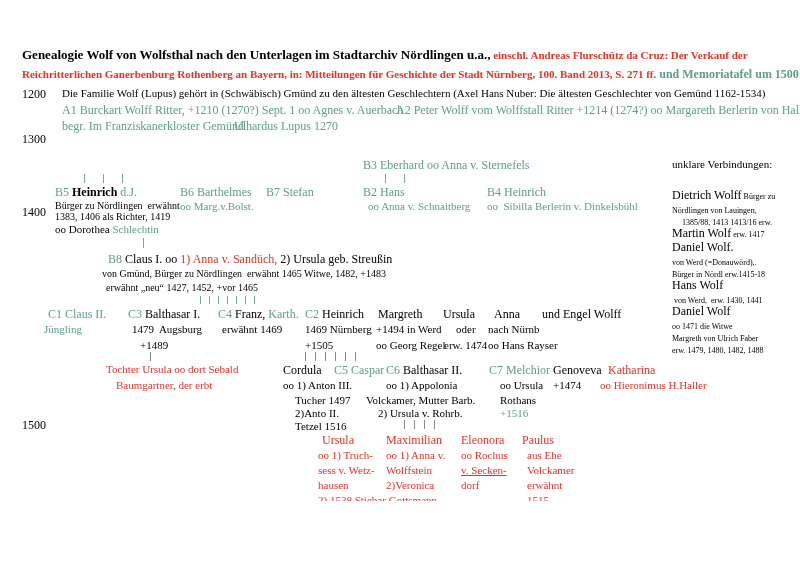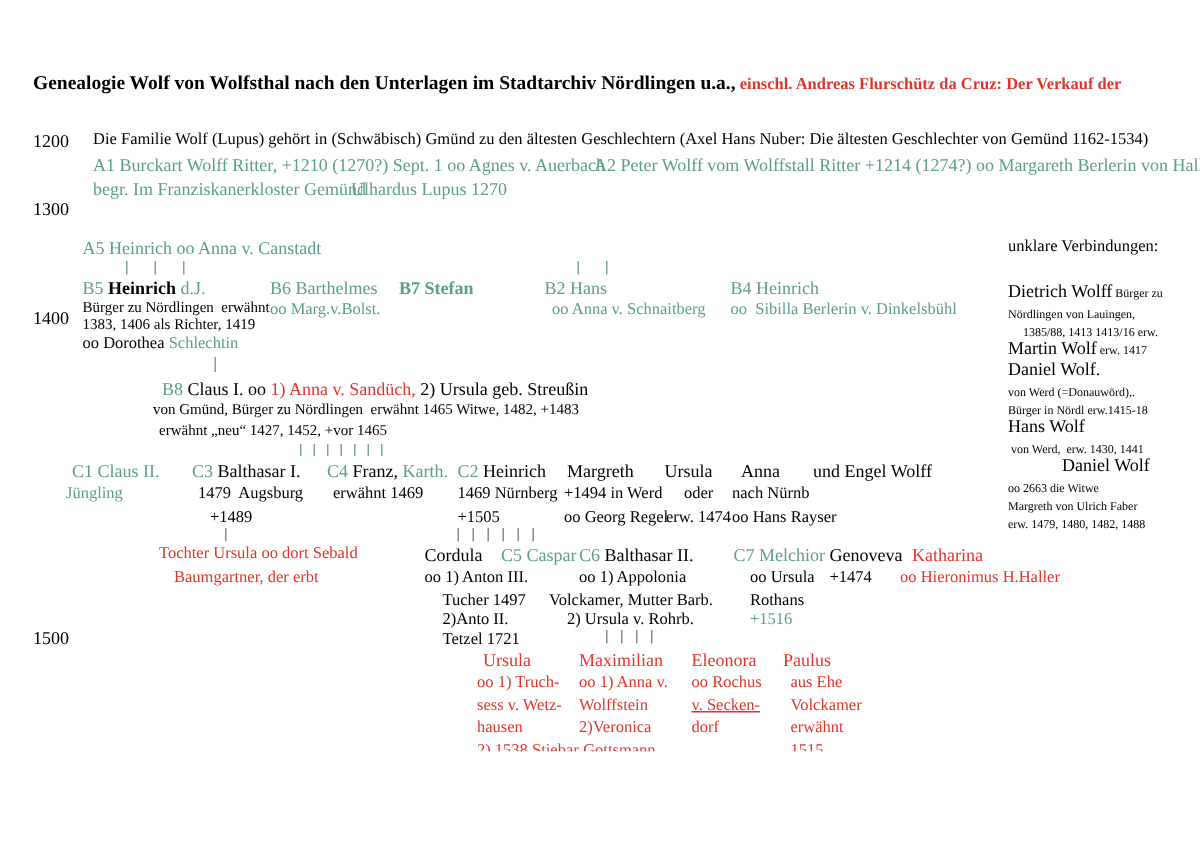--- a/index.html
+++ b/index.html
@@ -41,70 +41,71 @@
   .f10 { font-size: 11px; }
   .f9  { font-size: 10px; }
   .f8  { font-size: 8px; }
 </style>
 </head>
 <body>
 
 <div id="sheet">
 
   <div class="t f13 b black" style="left:22px; top:48px;"><span>Genealogie Wolf von Wolfsthal nach den Unterlagen im Stadtarchiv Nördlingen u.a.,</span><span class="red f11"> einschl. Andreas Flurschütz da Cruz: Der Verkauf der</span></div>
+  <div class="t f11 b red" style="left:22px; top:68px;"><span>Reichritterlichen Ganerbenburg Rothenberg an Bayern, in: Mitteilungen für Geschichte der Stadt Nürnberg, 100. Band 2013, S. 271 ff.</span><span class="green f12"> und Memoriatafel um 1500</span></div>
 
   <div class="t f12 black" style="left:22px; top:88px;">1200</div>
   <div class="t f12 black" style="left:22px; top:133px;">1300</div>
   <div class="t f12 black" style="left:22px; top:206px;">1400</div>
   <div class="t f12 black" style="left:22px; top:419px;">1500</div>
 
   <div class="t f11 black" style="left:62px; top:88px;">Die Familie Wolf (Lupus) gehört in (Schwäbisch) Gmünd zu den ältesten Geschlechtern (Axel Hans Nuber: Die ältesten Geschlechter von Gemünd 1162-1534)</div>
   <div class="t f12 green" style="left:62px; top:104px;">A1 Burckart Wolff Ritter, +1210 (1270?) Sept. 1 oo Agnes v. Auerbach</div>
   <div class="t f12 green" style="left:62px; top:120px;">begr. Im Franziskanerkloster Gemünd</div>
   <div class="t f12 green" style="left:396px; top:104px;">A2 Peter Wolff vom Wolffstall Ritter +1214 (1274?) oo Margareth Berlerin von Hall</div>
   <div class="t f12 green" style="left:234px; top:120px;">Ulhardus Lupus 1270</div>
 
-  <div class="t f12 green" style="left:55px; top:159px;">A5 Heinrich oo Anna v. Canstadt</div>
+  <div class="t f12 green" style="left:363px; top:159px;">B3 Eberhard oo Anna v. Sternefels</div>
 
   <div class="tick green-tick" style="left:84px; top:174px; height:9px;"></div>
   <div class="tick green-tick" style="left:103px; top:174px; height:9px;"></div>
   <div class="tick green-tick" style="left:122px; top:174px; height:9px;"></div>
 
   <div class="tick green-tick" style="left:385px; top:174px; height:9px;"></div>
   <div class="tick green-tick" style="left:404px; top:174px; height:9px;"></div>
 
   <div class="t f12 green" style="left:55px; top:186px;"><span>B5 </span><span class="black b">Heinrich</span><span> d.J.</span></div>
   <div class="t f9 black" style="left:55px; top:201px;">Bürger zu Nördlingen  erwähnt</div>
   <div class="t f9 black" style="left:55px; top:212px;">1383, 1406 als Richter, 1419</div>
   <div class="t f11 black" style="left:55px; top:224px;"><span>oo Dorothea </span><span class="green">Schlechtin</span></div>
 
   <div class="t f12 green" style="left:180px; top:186px;">B6 Barthelmes</div>
   <div class="t f11 green" style="left:180px; top:201px;">oo Marg.v.Bolst.</div>
-  <div class="t f12 green" style="left:266px; top:186px;font-weight:bold;">B7 Stefan</div>
+  <div class="t f12 green" style="left:266px; top:186px;">B7 Stefan</div>
 
   <div class="t f12 green" style="left:363px; top:186px;">B2 Hans</div>
   <div class="t f11 green" style="left:368px; top:201px;">oo Anna v. Schnaitberg</div>
   <div class="t f12 green" style="left:487px; top:186px;">B4 Heinrich</div>
   <div class="t f11 green" style="left:487px; top:201px;">oo  Sibilla Berlerin v. Dinkelsbühl</div>
 
   <div class="tick green-tick" style="left:143px; top:238px; height:10px;"></div>
 
   <div class="t f11 black" style="left:672px; top:159px;">unklare Verbindungen:</div>
   <div id="unclear-list">
       <div class="t black" style="left: 672px; top: 186px;"><span class="f12">Dietrich Wolff</span><span class="f8"> Bürger zu</span></div>
       <div class="t black" style="left: 672px; top: 200px;"><span class="f8">Nördlingen von Lauingen,</span></div>
       <div class="t black" style="left: 672px; top: 212px;"><span class="f8">     1385/88, 1413 1413/16 erw.</span></div>
       <div class="t black" style="left: 672px; top: 224px;"><span class="f12">Martin Wolf</span><span class="f8"> erw. 1417</span></div>
       <div class="t black" style="left: 672px; top: 238px;"><span class="f12">Daniel Wolf.</span></div>
       <div class="t black" style="left: 672px; top: 252px;"><span class="f8">von Werd (=Donauwörd),.</span></div>
       <div class="t black" style="left: 672px; top: 264px;"><span class="f8">Bürger in Nördl erw.1415-18</span></div>
       <div class="t black" style="left: 672px; top: 276px;"><span class="f12">Hans Wolf</span></div>
       <div class="t black" style="left: 672px; top: 290px;"><span class="f8"> von Werd,  erw. 1430, 1441</span></div>
-      <div class="t black" style="left: 672px; top: 302px; margin-left: 36px;"><span class="f12">Daniel Wolf</span></div>
-      <div class="t black" style="left: 672px; top: 316px;"><span class="f8">oo 2663 die Witwe</span></div>
+      <div class="t black" style="left: 672px; top: 302px;"><span class="f12">Daniel Wolf</span></div>
+      <div class="t black" style="left: 672px; top: 316px;"><span class="f8">oo 1471 die Witwe</span></div>
       <div class="t black" style="left: 672px; top: 328px;"><span class="f8">Margreth von Ulrich Faber</span></div>
       <div class="t black" style="left: 672px; top: 340px;"><span class="f8">erw. 1479, 1480, 1482, 1488</span></div>
     </div>
 
   <div class="t f12 green" style="left:108px; top:253px;"><span>B8 </span><span class="black">Claus I. oo </span><span class="red">1) Anna v. Sandüch,</span><span class="black"> 2) Ursula geb. Streußin</span></div>
   <div class="t f9 black" style="left:102px; top:269px;">von Gmünd, Bürger zu Nördlingen  erwähnt 1465 Witwe, 1482, +1483</div>
   <div class="t f9 black" style="left:106px; top:283px;">erwähnt „neu“ 1427, 1452, +vor 1465</div>
 
   <div class="tick green-tick" style="left:200px; top:296px; height:8px;"></div>
   <div class="tick green-tick" style="left:209px; top:296px; height:8px;"></div>
@@ -151,21 +152,21 @@
   <div class="tick" style="left:345px; top:352px; height:9px;"></div>
   <div class="tick" style="left:355px; top:352px; height:9px;"></div>
 
   <div class="t f10 red" style="left:106px; top:364px;">Tochter Ursula oo dort Sebald</div>
   <div class="t f10 red" style="left:116px; top:380px;">Baumgartner, der erbt</div>
 
   <div class="t f12 black" style="left:283px; top:364px;">Cordula</div>
   <div class="t f10 black" style="left:283px; top:380px;">oo 1) Anton III.</div>
   <div class="t f10 black" style="left:295px; top:395px;">Tucher 1497</div>
   <div class="t f10 black" style="left:295px; top:408px;">2)Anto II.</div>
-  <div class="t f10 black" style="left:295px; top:421px;">Tetzel 1721</div>
+  <div class="t f10 black" style="left:295px; top:421px;">Tetzel 1516</div>
 
   <div class="t f12 green" style="left:334px; top:364px;"><span>C5 </span><span>Caspar</span></div>
 
   <div class="t f12 green" style="left:386px; top:364px;"><span>C6 </span><span class="black">Balthasar II.</span></div>
   <div class="t f10 black" style="left:386px; top:380px;">oo 1) Appolonia</div>
   <div class="t f10 black" style="left:366px; top:395px;">Volckamer, Mutter Barb.</div>
   <div class="t f10 black" style="left:378px; top:408px;">2) Ursula v. Rohrb.</div>
 
   <div class="t f12 green" style="left:489px; top:364px;"><span>C7 </span><span>Melchior</span></div>
   <div class="t f10 black" style="left:500px; top:380px;">oo Ursula</div>

